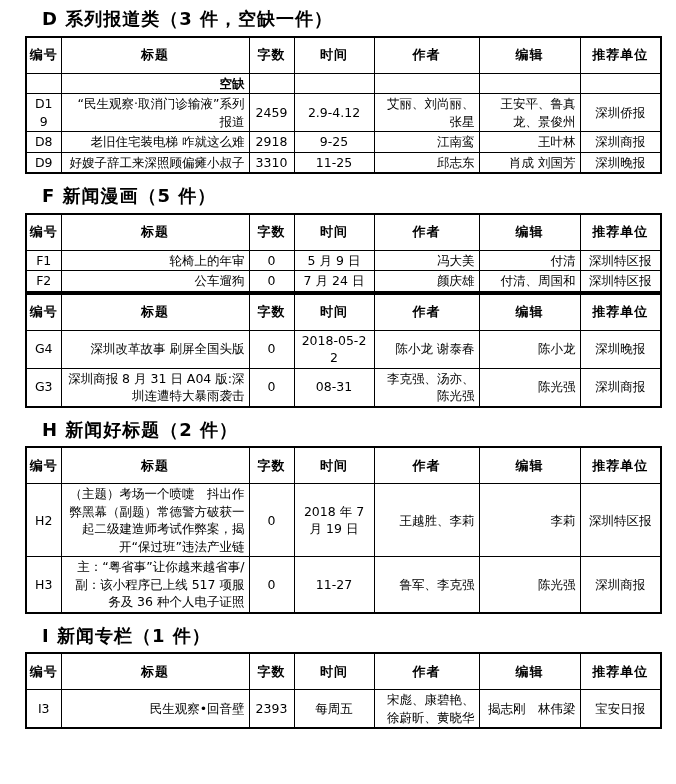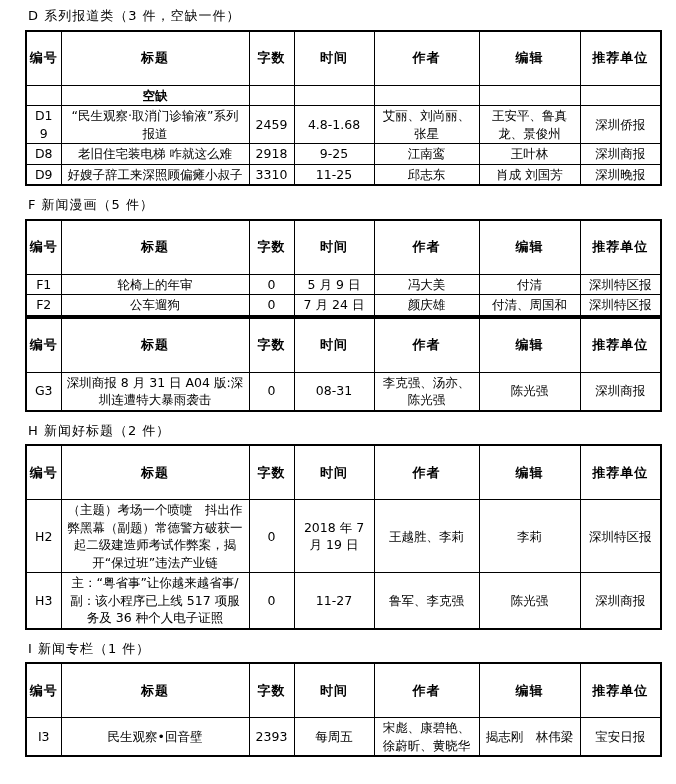--- a/index.html
+++ b/index.html
@@ -3,41 +3,41 @@
 <meta charset="utf-8">
 <style>
   html,body{margin:0;padding:0;background:#fff;}
   body{
     width:676px;height:784px;overflow:hidden;
     font-family:"DejaVu Sans","Liberation Sans",sans-serif;
     color:#000;-webkit-font-smoothing:antialiased;
   }
   .page{box-sizing:border-box;padding:4px 16px 0 25px;}
   .section-heading{
-    font-size:13px;font-weight:normal;margin:11px 0 6px 3px;
+    font-size:18px;font-weight:bold;margin:11px 0 6px 17px;
     letter-spacing:1px;line-height:1.2;
   }
   .award-section:first-child .section-heading{margin-top:4px;}
   table.award-table{
     width:635px;border-collapse:collapse;table-layout:fixed;
     border:2px solid #000;
   }
   .award-table th,.award-table td{
     border:1px solid #000;overflow:hidden;vertical-align:middle;
     word-break:break-all;
   }
   .award-table th{
     font-size:13px;font-weight:bold;text-align:center;
-    padding:11px 1px;height:31px;line-height:1.25;letter-spacing:1px;
+    padding:2px 1px;height:31px;line-height:1.25;letter-spacing:1px;
   }
   .award-table td{
     font-size:12.5px;padding:1px 4px;line-height:1.4;
   }
   td.center{text-align:center;}
-  td.left{text-align:center;}
+  td.left{text-align:right;}
   td.bold{font-weight:bold;}
 </style>
 </head>
 <body>
 
 <div class="page">
   <div id="sections-root">
   <section class="award-section">
     <h2 class="section-heading">D 系列报道类（3 件，空缺一件）</h2>
     <table class="award-table">
@@ -68,21 +68,21 @@
               <td class="center"></td>
               <td class="center"></td>
               <td class="left"></td>
               <td class="left"></td>
               <td class="center"></td>
             </tr>
             <tr>
               <td class="center">D19</td>
               <td class="left">“民生观察·取消门诊输液”系列报道</td>
               <td class="center">2459</td>
-              <td class="center">4.8-1.68</td>
+              <td class="center">2.9-4.12</td>
               <td class="left">艾丽、刘尚丽、张星</td>
               <td class="left">王安平、鲁真龙、景俊州</td>
               <td class="center">深圳侨报</td>
             </tr>
             <tr>
               <td class="center">D8</td>
               <td class="left">老旧住宅装电梯 咋就这么难</td>
               <td class="center">2918</td>
               <td class="center">9-25</td>
               <td class="left">江南鸾</td>
@@ -165,20 +165,29 @@
               <th>标题</th>
               <th>字数</th>
               <th>时间</th>
               <th>作者</th>
               <th>编辑</th>
               <th>推荐单位</th>
             </tr>
       </thead>
       <tbody>
             <tr>
+              <td class="center">G4</td>
+              <td class="left">深圳改革故事 刷屏全国头版</td>
+              <td class="center">0</td>
+              <td class="center">2018-05-22</td>
+              <td class="left">陈小龙 谢泰春</td>
+              <td class="left">陈小龙</td>
+              <td class="center">深圳晚报</td>
+            </tr>
+            <tr>
               <td class="center">G3</td>
               <td class="left">深圳商报 8 月 31 日 A04 版:深圳连遭特大暴雨袭击</td>
               <td class="center">0</td>
               <td class="center">08-31</td>
               <td class="left">李克强、汤亦、陈光强</td>
               <td class="left">陈光强</td>
               <td class="center">深圳商报</td>
             </tr>
           </tbody>
     </table>

